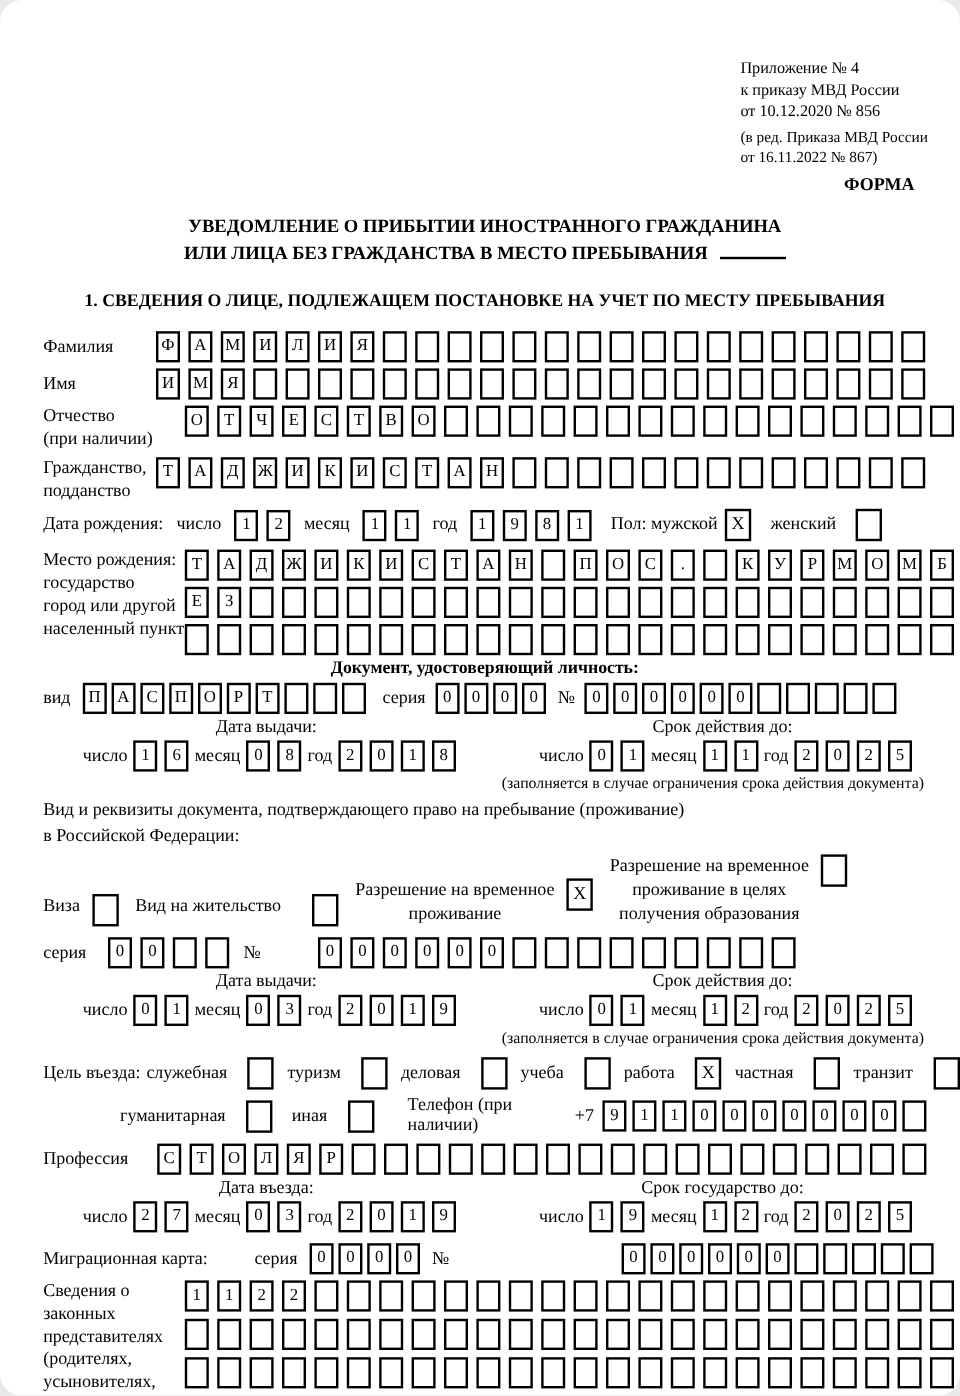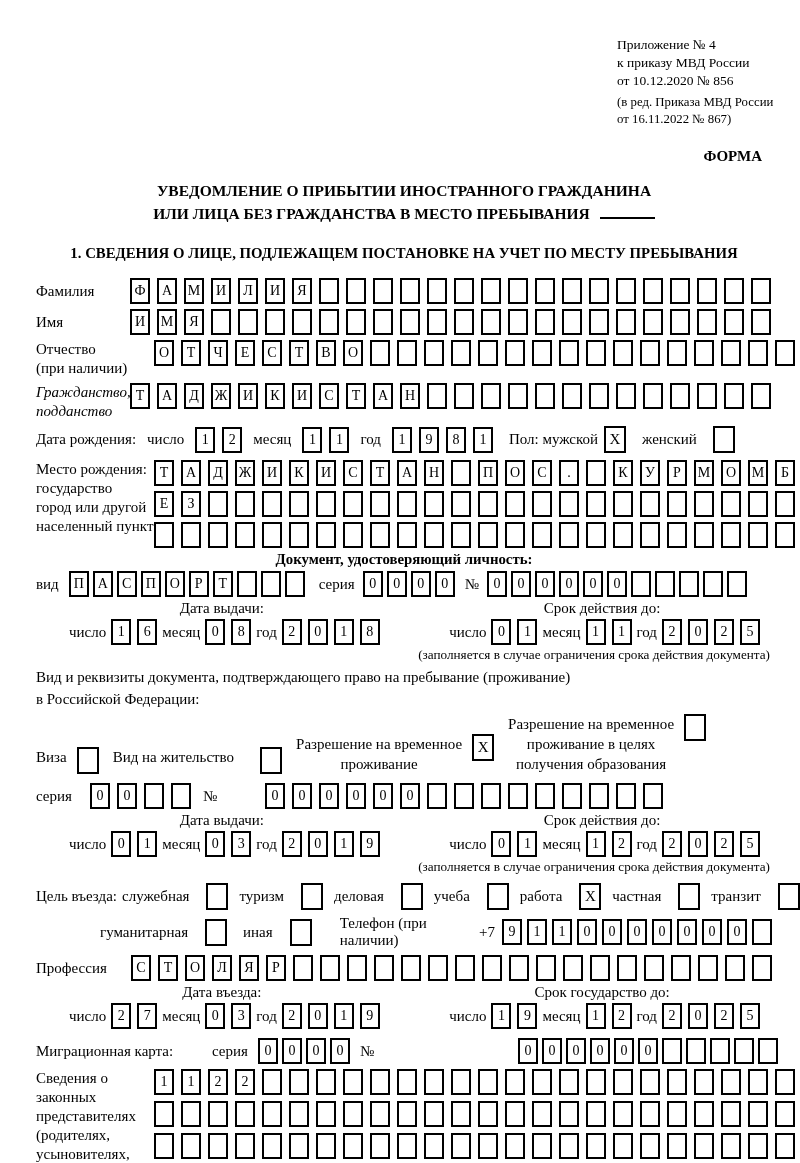--- a/index.html
+++ b/index.html
@@ -1,25 +1,25 @@
 <!DOCTYPE html>
 <html><head>
 <meta charset="utf-8">
 <style>
   * { margin:0; padding:0; box-sizing:border-box; }
   html,body { background:#e9e9e9; }
   .page {
     width:800px; height:1163px; margin:0 auto; background:#ffffff;
     font-family:"Liberation Serif", serif; color:#000;
-    padding:36px 28px 0 36px; overflow:hidden; position:relative;
+    padding:48px 28px 0 36px; overflow:hidden; position:relative;border-radius:18px;
   }
   
   .hdr { margin-left:581px; width:190px; font-size:13.5px; line-height:18px; }
   .hdr .sub { font-size:12.8px; line-height:17px; margin-top:4px; }
-  .forma { text-align:right; padding-right:10px; font-weight:bold; font-size:15px; margin-top:20px; }
+  .forma { text-align:right; padding-right:10px; font-weight:bold; font-size:15px; margin-top:6px; }
 
   .title { text-align:center; font-weight:bold; font-size:15.5px; line-height:23px; margin-top:14px; }
   .title-underline { display:inline-block; width:55px; border-bottom:2px solid #000; height:14px; margin-left:10px; }
 
   .section-title { text-align:center; font-weight:bold; font-size:14.8px; margin-top:20px; }
 
   
   .row { display:flex; align-items:center; }
   .row.top { align-items:flex-start; }
   .flabel { font-size:15px; line-height:19px; flex:0 0 auto; }
@@ -35,21 +35,21 @@
     flex:0 0 22px; width:22px; height:27px; border:2px solid #000; background:#fff;
     display:inline-flex; align-items:center; justify-content:center;
     font-size:15px; font-weight:normal;
   }
 
   .r-surname { margin-top:16px; }
   .r-surname .flabel, .r-name .flabel { width:94px; }
   .r-name { margin-top:5px; }
   .r-patronymic, .r-citizenship { margin-top:5px; min-height:38px; }
   .r-patronymic .lblcol { width:118px; }
-  .r-citizenship .lblcol { width:94px;font-style:italic; }
+  .r-citizenship .lblcol { width:94px; }
   .r-patronymic .cells, .r-citizenship .cells { margin-top:0; }
 
   .r-birth { margin-top:5px; gap:6px; font-size:15px; }
   .dlab { font-size:15px; margin:0 5px; flex:0 0 auto; }
   .r-birth .gender-label { margin-left:10px; }
 
   .birthplace { display:flex; margin-top:7px; align-items:flex-start; }
   .birthplace .lblcol { width:118px; }
   .bp-rows { display:flex; flex-direction:column; gap:5px; }
 

